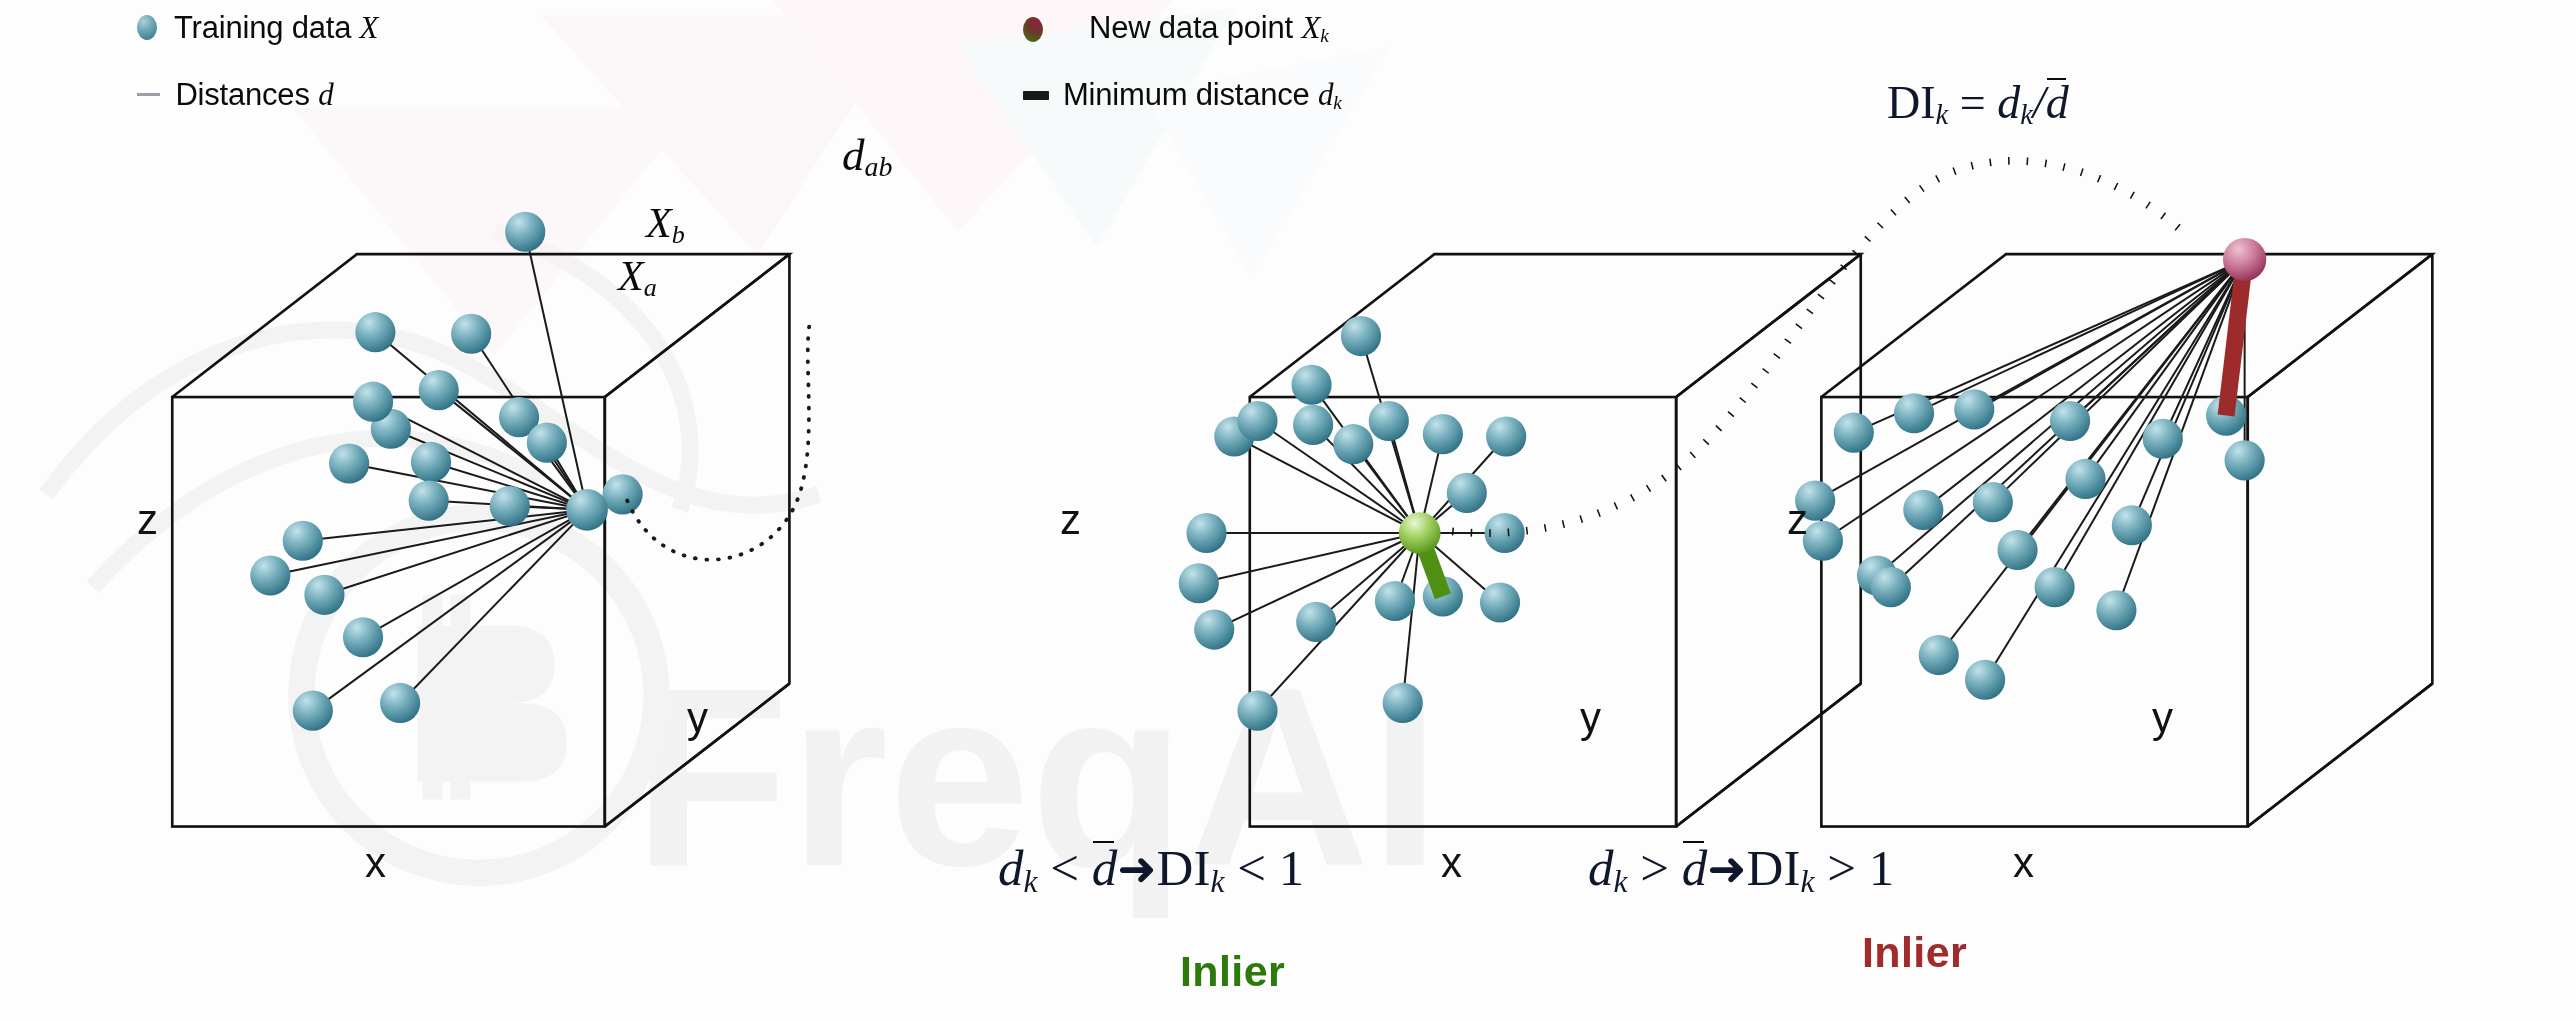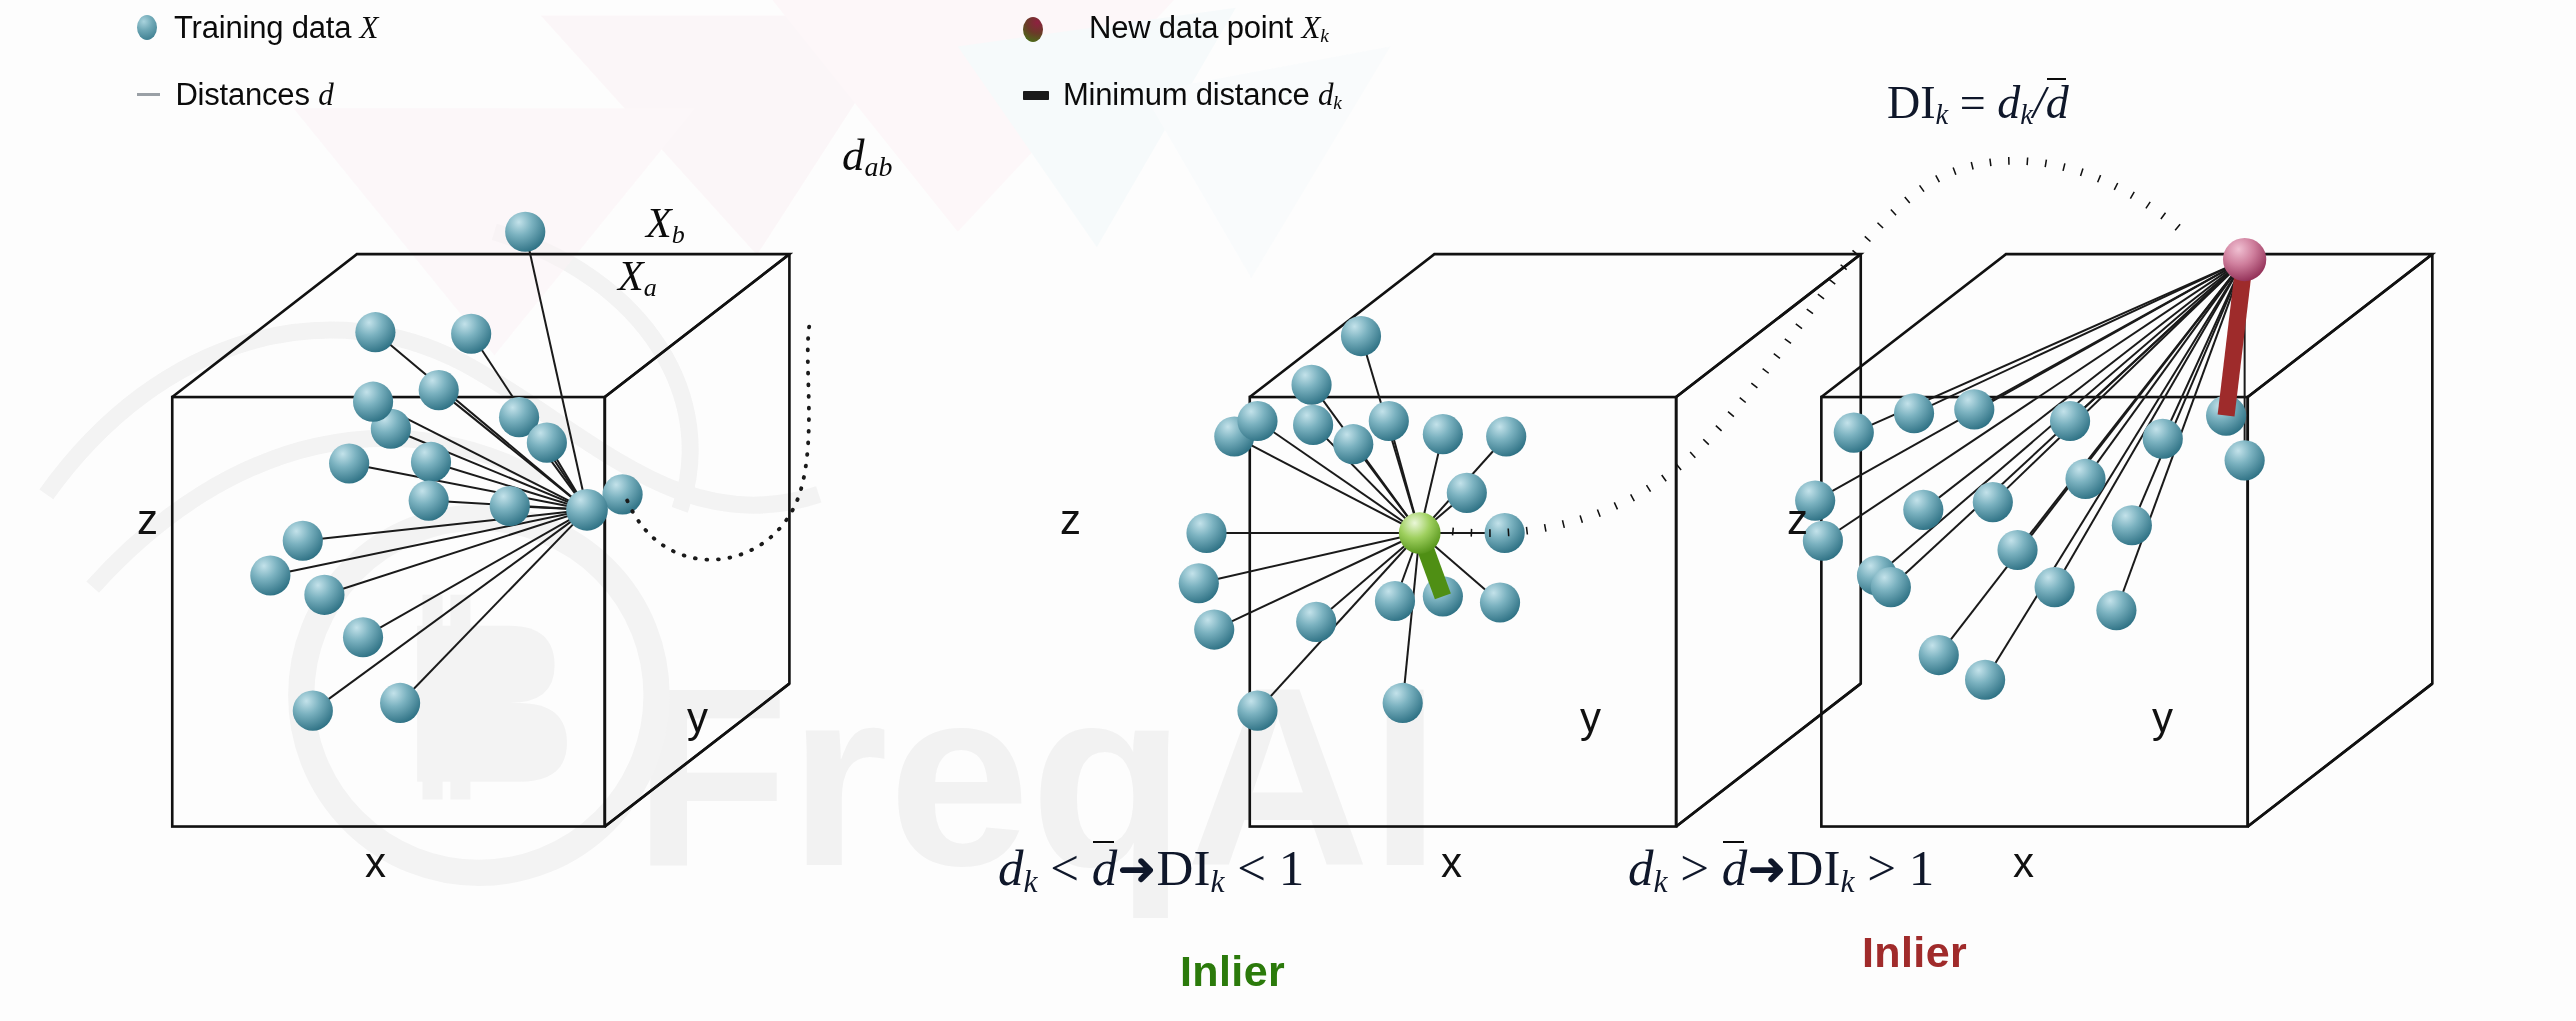--- a/index.html
+++ b/index.html
@@ -314,21 +314,21 @@
   <div class="axis-lbl" style="left:1580px;top:697px;">y</div>
 
   <div class="axis-lbl" style="left:1787px;top:499px;">z</div>
   <div class="axis-lbl" style="left:2013px;top:842px;">x</div>
   <div class="axis-lbl" style="left:2152px;top:697px;">y</div>
 
   <div class="formula f-cap" style="left:998px;top:843px;">
     <span class="mathi">d</span><sub class="sb">k</sub>&nbsp;<span class="mathu">&lt;</span>&nbsp;<span class="mathi bar">d</span><span class="arrow">➜</span><span class="mathu">DI</span><sub class="sb">k</sub>&nbsp;<span class="mathu">&lt;</span>&nbsp;<span class="mathu">1</span>
   </div>
 
-  <div class="formula f-cap" style="left:1628px;top:843px;">
+  <div class="formula f-cap" style="left:1588px;top:843px;">
     <span class="mathi">d</span><sub class="sb">k</sub>&nbsp;<span class="mathu">&gt;</span>&nbsp;<span class="mathi bar">d</span><span class="arrow">➜</span><span class="mathu">DI</span><sub class="sb">k</sub>&nbsp;<span class="mathu">&gt;</span>&nbsp;<span class="mathu">1</span>
   </div>
 
   <div class="verdict" style="left:1180px;top:928px;color:#2b7a0b;margin-top:19px;">Inlier</div>
   <div class="verdict" style="left:1862px;top:928px;color:#a02b2b;">Inlier</div>
 
 </div>
 
 
 </body></html>

